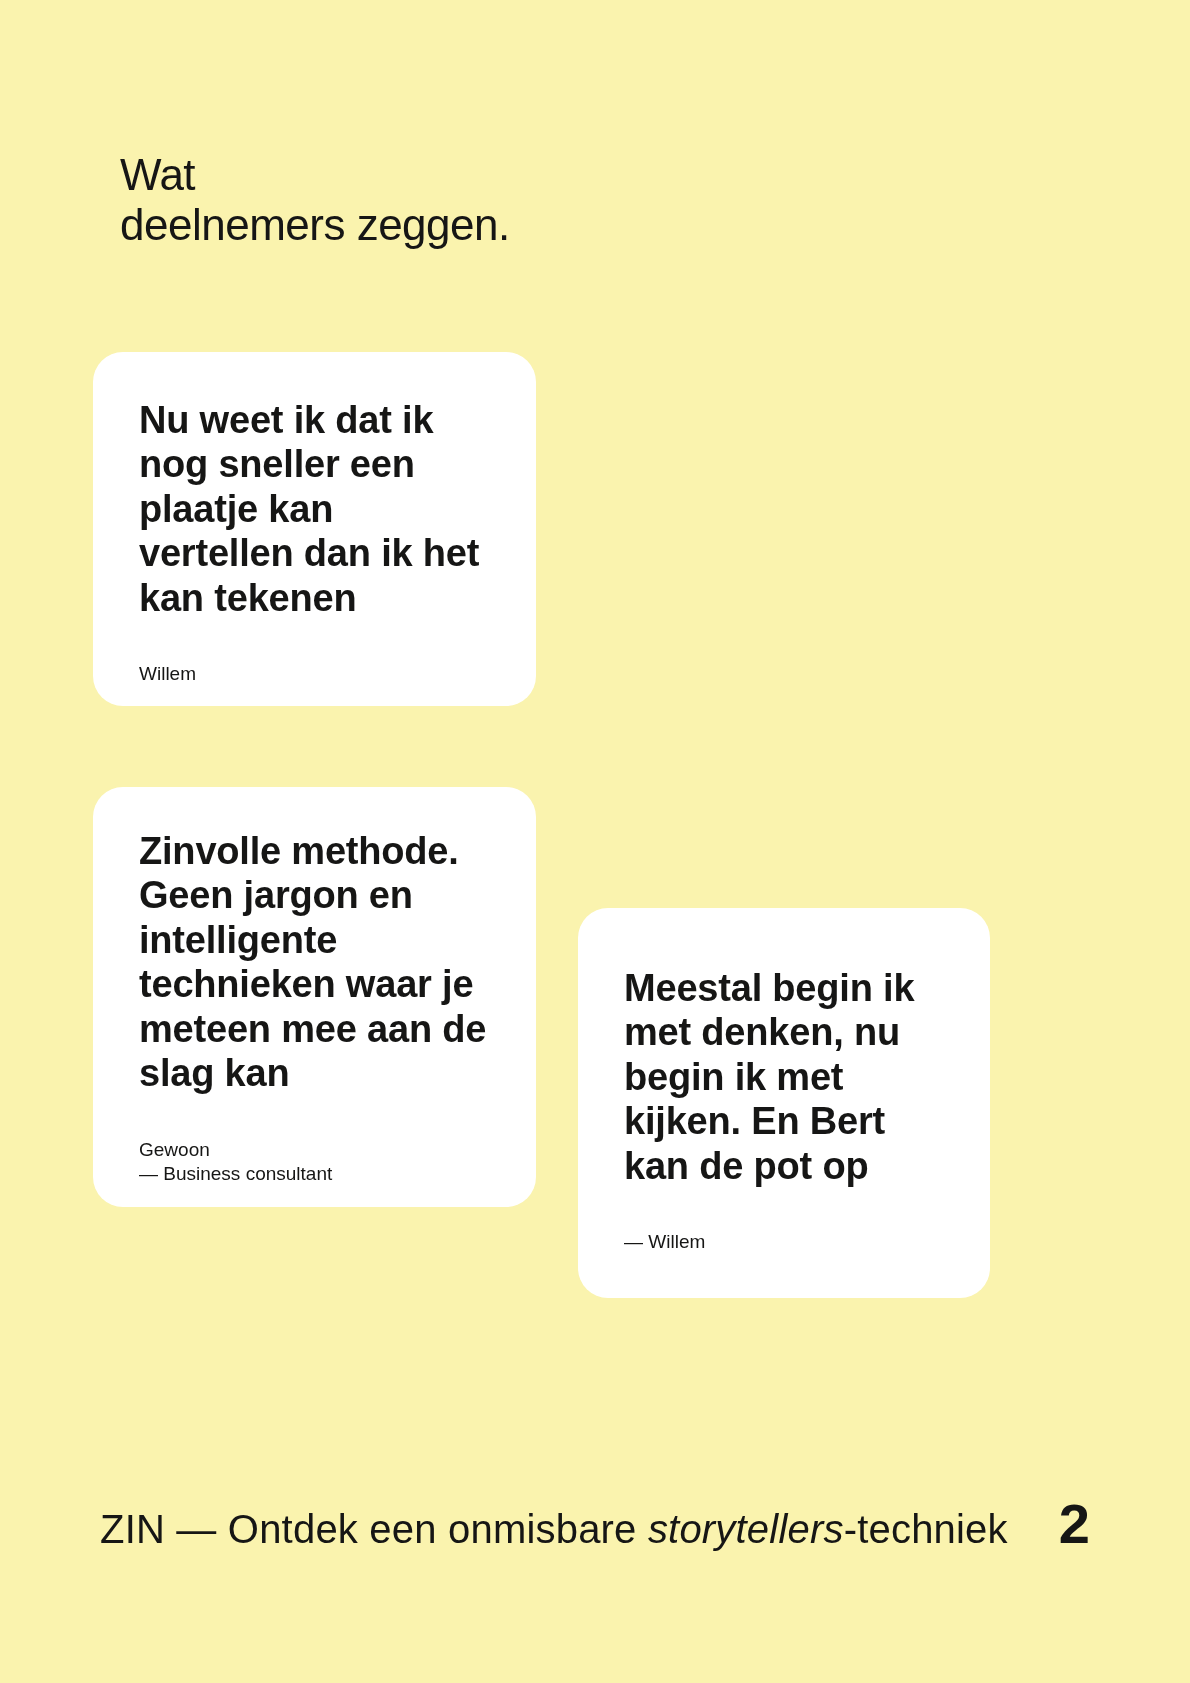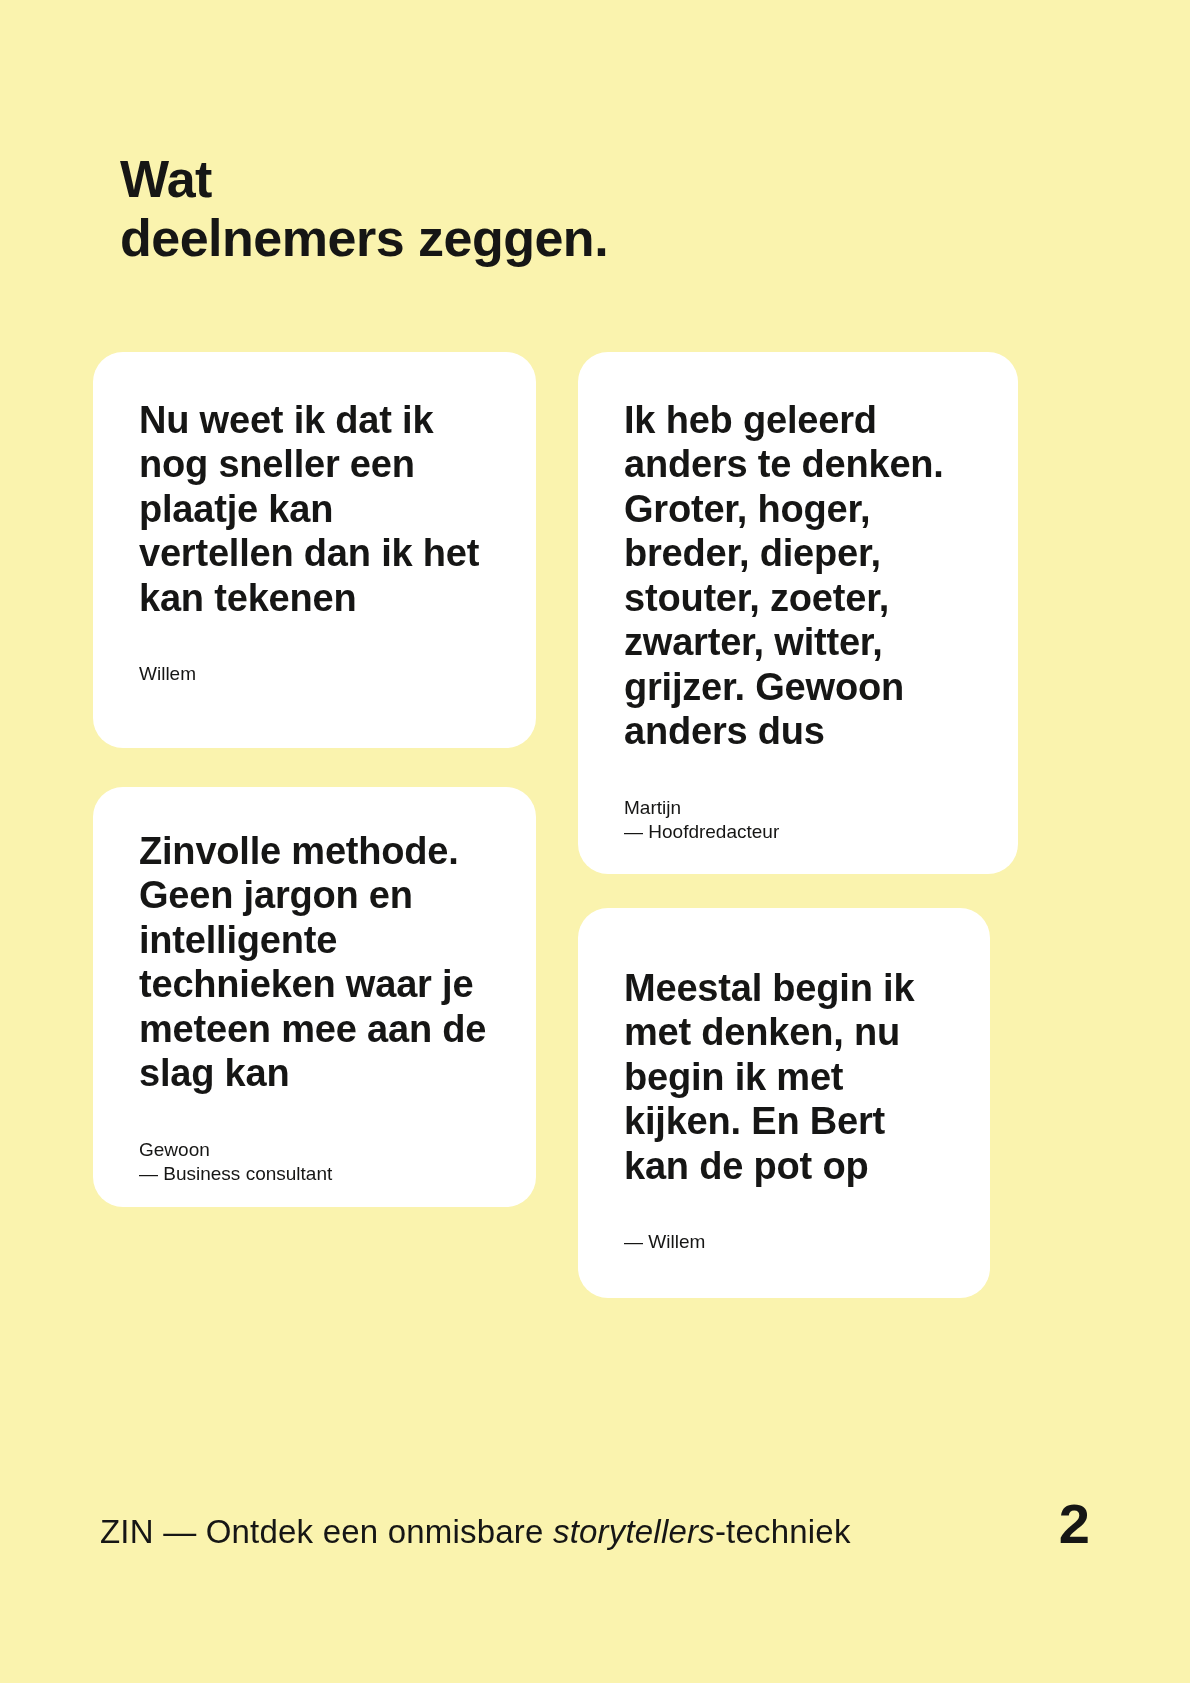--- a/index.html
+++ b/index.html
@@ -13,22 +13,22 @@
     height: 1683px;
     background: #FAF3AE;
     font-family: "Liberation Sans", "DejaVu Sans", sans-serif;
     color: #161615;
     overflow: hidden;
   }
   .page-title {
     position: absolute;
     left: 120px;
     top: 150px;
-    font-size: 52px;
-    font-weight: 700;
+    font-size: 44px;
+    font-weight: 400;
     line-height: 1.14;
     letter-spacing: -0.5px;
     color: #161615;
   }
   .card {
     position: absolute;
     background: #FFFFFF;
     border-radius: 30px;
     box-sizing: border-box;
     padding: 46px 44px 40px 46px;
@@ -40,35 +40,35 @@
     letter-spacing: -0.2px;
     color: #161615;
   }
   .card-attribution {
     margin-top: 42px;
     font-size: 19px;
     font-weight: 400;
     line-height: 1.28;
     color: #161615;
   }
-  .card-1 { left: 93px;  top: 352px; width: 443px; height: 396px; }
+  .card-1 { left: 93px;  top: 352px; width: 443px; height: 354px; }
   .card-2 { left: 578px; top: 352px; width: 440px; height: 522px; }
   .card-3 { left: 93px;  top: 787px; width: 443px; height: 420px; padding-top: 42px; }
   .card-4 { left: 578px; top: 908px; width: 412px; height: 390px; padding-top: 58px; }
   .footer {
     position: absolute;
     left: 100px;
     top: 1496px;
     width: 990px;
     display: flex;
     align-items: baseline;
     justify-content: space-between;
   }
   .footer-line {
-    font-size: 33px;
+    font-size: 40px;
     font-weight: 400;
     color: #161615;
     letter-spacing: 0.2px;
   }
   .footer-line .italic {
     font-style: italic;
   }
   .page-number {
     font-size: 56px;
     font-weight: 800;
@@ -86,27 +86,20 @@
     <div>deelnemers zeggen.</div>
   </div>
 
   <div class="card card-1">
     <div class="card-quote">Nu weet ik dat ik nog sneller een plaatje kan vertellen dan ik het kan tekenen</div>
     <div class="card-attribution">
       <div>Willem</div>
     </div>
   </div>
 
-  <div class="card card-2">
-    <div class="card-quote">Ik heb geleerd anders te denken. Groter, hoger, breder, dieper, stouter, zoeter, zwarter, witter, grijzer. Gewoon anders dus</div>
-    <div class="card-attribution">
-      <div>Martijn</div>
-      <div>— Hoofdredacteur</div>
-    </div>
-  </div>
 
   <div class="card card-3">
     <div class="card-quote">Zinvolle methode. Geen jargon en intelligente technieken waar je meteen mee aan de slag kan</div>
     <div class="card-attribution">
       <div>Gewoon</div>
       <div>— Business consultant</div>
     </div>
   </div>
 
   <div class="card card-4">

